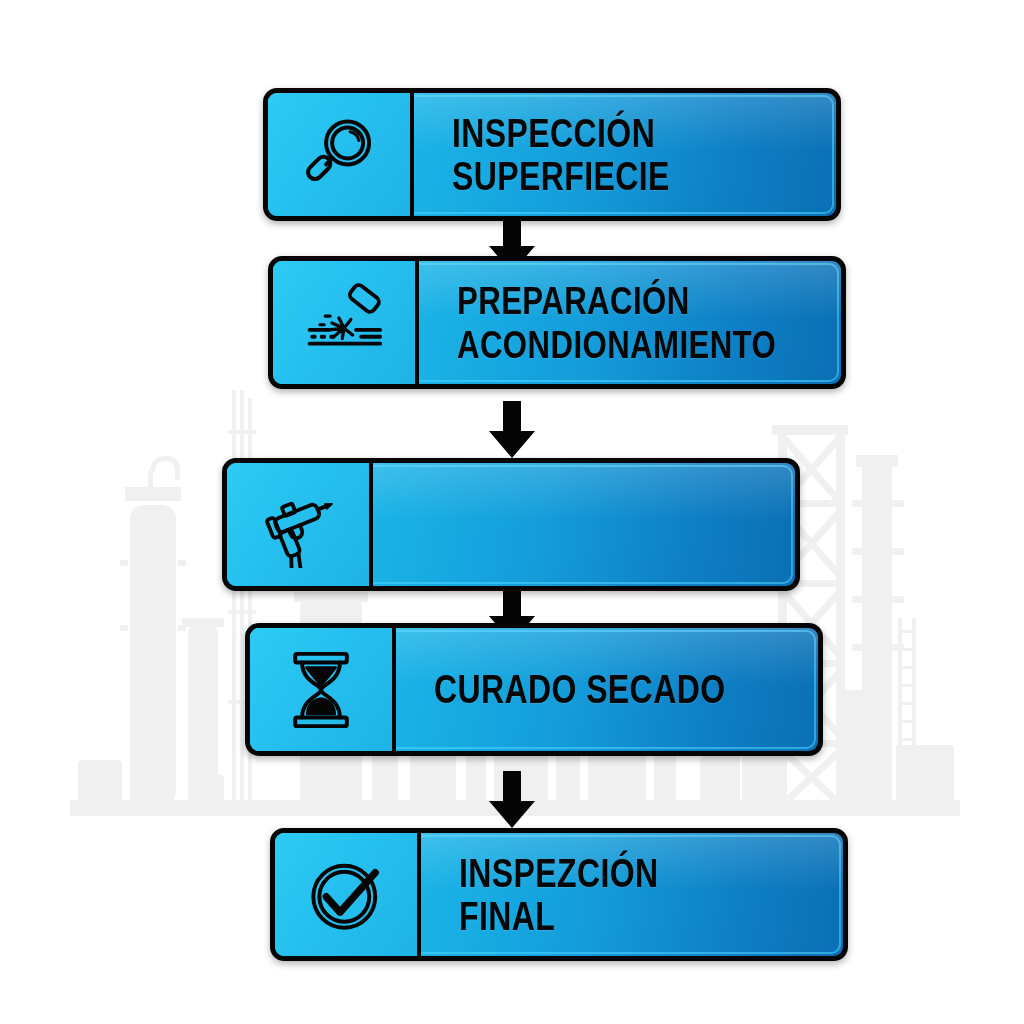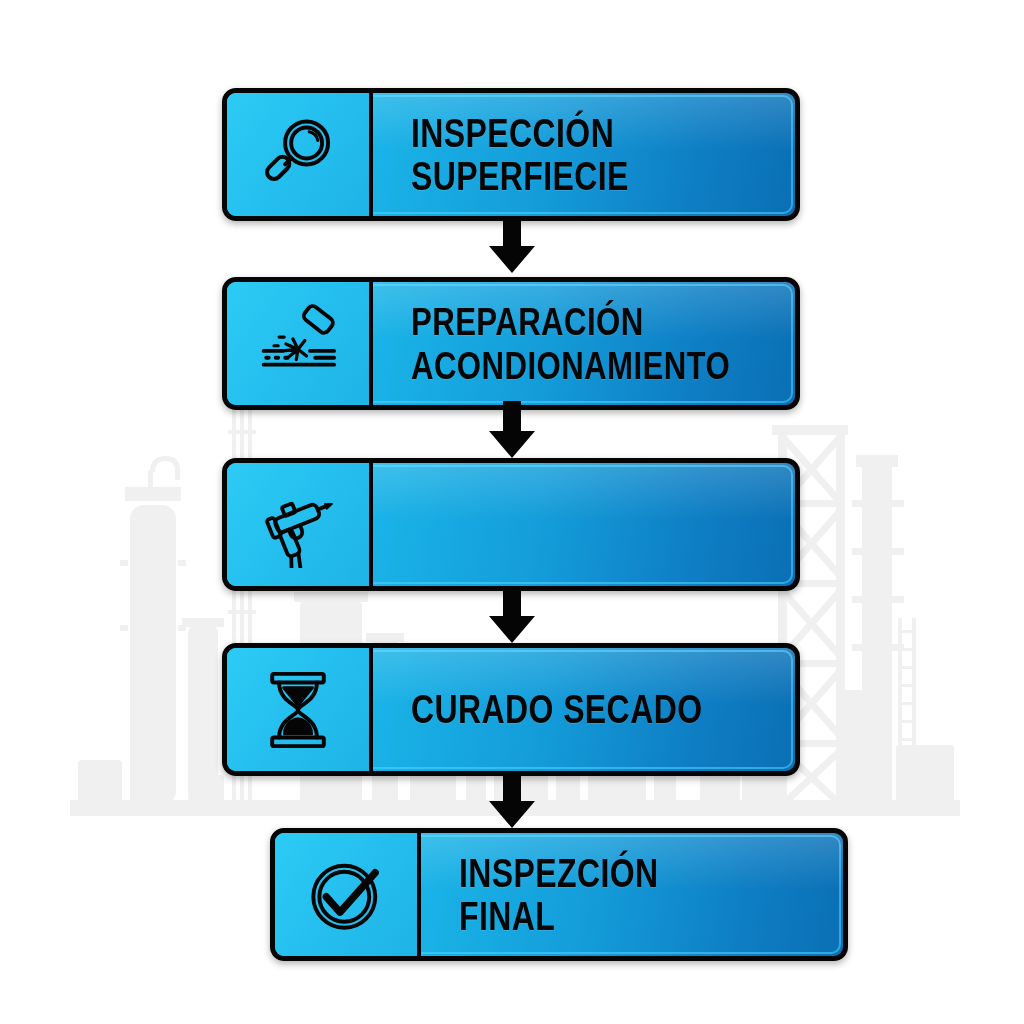--- a/index.html
+++ b/index.html
@@ -230,21 +230,21 @@
       <rect x="896" y="745" width="58" height="60" rx="3"></rect>
       <rect x="912" y="762" width="12" height="43"></rect>
 
       <path d="M700 760 l40 -46 l0 91 l-40 0 z"></path>
       <path d="M742 742 l38 -42 l0 105 l-38 0 z"></path>
     </g>
   </svg>
 
   <div id="flow">
 
-    <div class="step-row" style="top:88px;">
+    <div class="step-row" style="top:88px;margin-left:41px;">
       <div class="step-box">
         <div class="icon-pane">
           <svg viewBox="0 0 100 100" fill="none" stroke="#050505" stroke-width="4.6" stroke-linecap="round" stroke-linejoin="round">
             <circle cx="60" cy="36" r="25"></circle>
             <circle cx="60" cy="36" r="18"></circle>
             <path d="M63 23 a13 13 0 0 1 10 10" stroke-width="3.6"></path>
             <path d="M42.5 53.5 L35 61"></path>
             <rect x="12" y="57" width="30" height="16" rx="8" transform="rotate(-45 27 65)"></rect>
           </svg>
         </div>
@@ -253,21 +253,21 @@
         </div>
       </div>
     </div>
 
     <div class="arrow" style="top:216px;">
       <svg viewBox="0 0 52 58">
         <path d="M17 0 H35 V30 H49 L26 57 L3 30 H17 Z" fill="#050505"></path>
       </svg>
     </div>
 
-    <div class="step-row" style="top:277px;">
+    <div class="step-row" style="top:256px;margin-left:46px;">
       <div class="step-box">
         <div class="icon-pane">
           <svg viewBox="0 0 100 100" fill="none" stroke="#050505" stroke-width="4.4" stroke-linecap="round" stroke-linejoin="round">
 
             <rect x="57" y="12" width="34" height="19" rx="6" transform="rotate(38 74 21)"></rect>
 
             <path d="M10 58 H32" stroke-width="4.4"></path>
             <path d="M64 58 H92" stroke-width="4.4"></path>
             <path d="M10 74 H92" stroke-width="4.4"></path>
             <path d="M13 66 h3 M24 66 h3 M35 66 h3" stroke-width="4.4"></path>
@@ -314,21 +314,21 @@
         </div>
       </div>
     </div>
 
     <div class="arrow" style="top:586px;">
       <svg viewBox="0 0 52 58">
         <path d="M17 0 H35 V30 H49 L26 57 L3 30 H17 Z" fill="#050505"></path>
       </svg>
     </div>
 
-    <div class="step-row" style="top:643px;">
+    <div class="step-row" style="top:623px;margin-left:23px;">
       <div class="step-box">
         <div class="icon-pane">
           <svg viewBox="0 0 100 100" fill="none" stroke="#050505" stroke-width="4.6" stroke-linecap="round" stroke-linejoin="round">
             <rect x="20" y="8" width="60" height="10" rx="2"></rect>
             <rect x="20" y="82" width="60" height="10" rx="2"></rect>
             <path d="M28 18 C28 40 50 44 50 50 C50 56 28 60 28 82"></path>
             <path d="M72 18 C72 40 50 44 50 50 C50 56 72 60 72 82"></path>
             <path d="M33 24 h34 L50 45 Z" fill="#050505" stroke-width="3"></path>
             <path d="M34 78 h32 C66 64 54 60 50 60 C46 60 34 64 34 78 Z" fill="#050505" stroke-width="3"></path>
             <circle cx="50" cy="52" r="2.6" fill="#050505" stroke="none"></circle>

